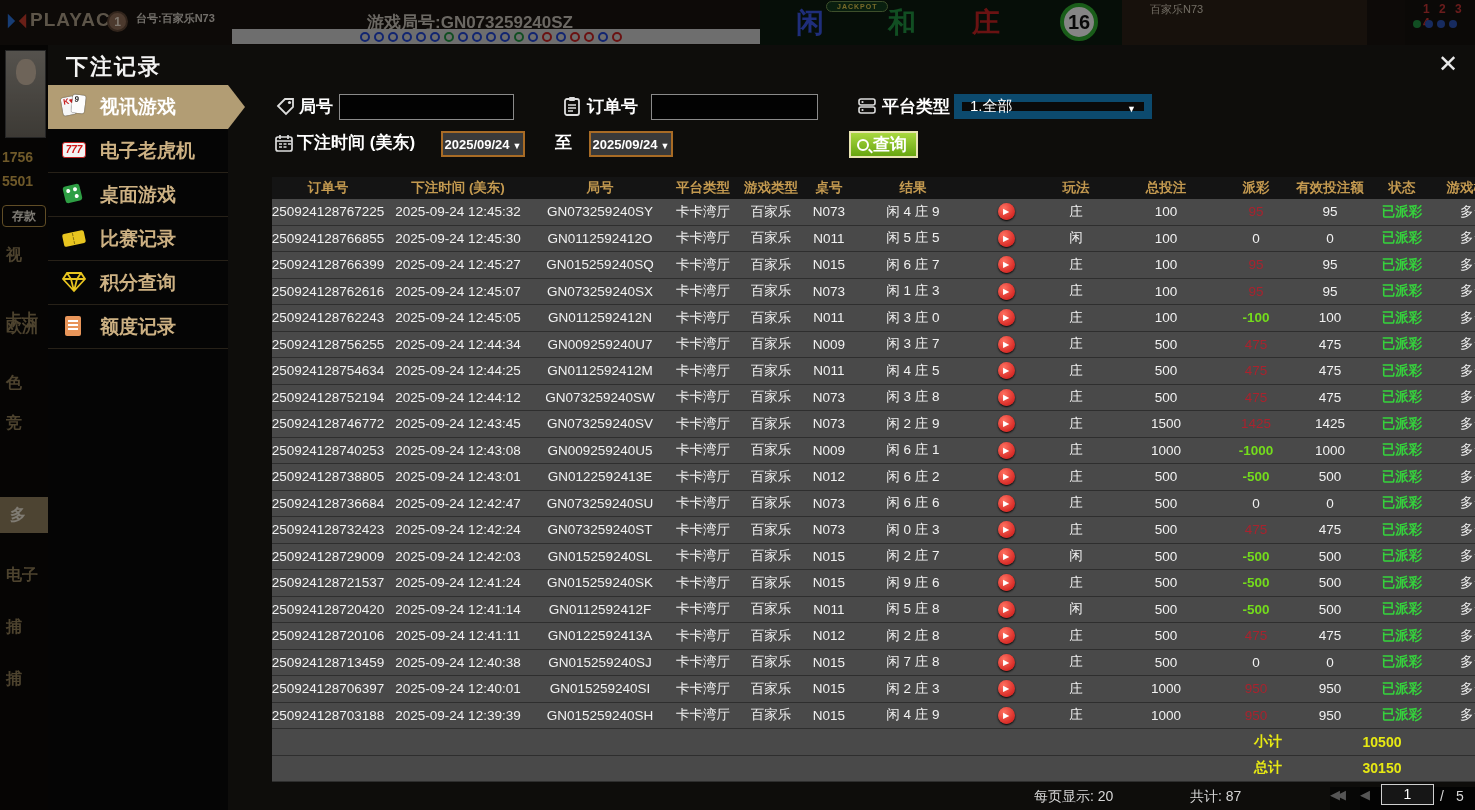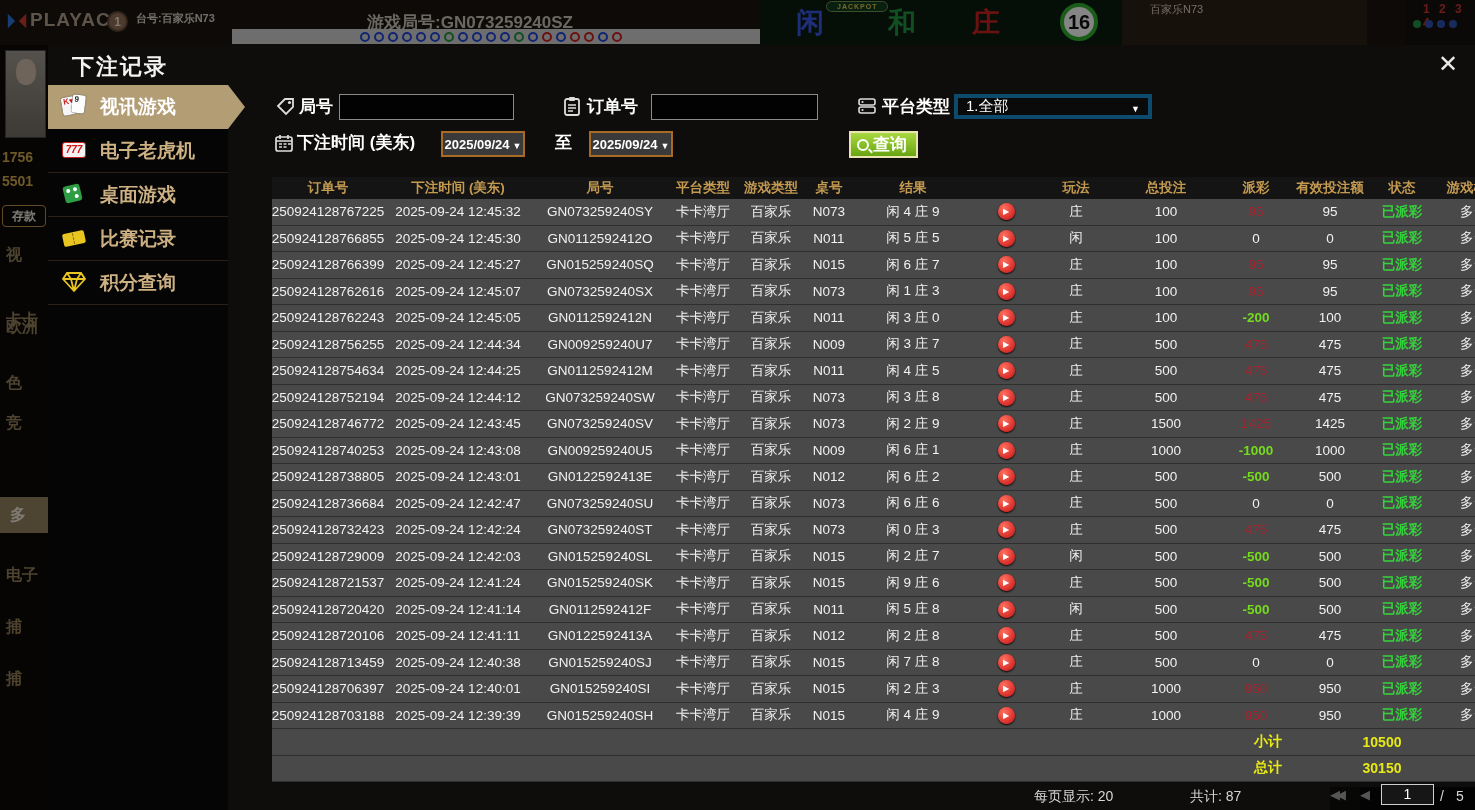--- a/index.html
+++ b/index.html
@@ -51,21 +51,21 @@
   .rail-deposit { position:absolute; left:2px; width:44px; height:22px; border:1px solid #b08d45; border-radius:4px;
     color:#e8e2d6; font-size:12px; font-weight:bold; display:flex; align-items:center; justify-content:center; white-space:nowrap; }
   .rail-item { position:absolute; left:6px; color:#8d7a55; font-weight:bold; font-size:16px; white-space:nowrap; }
   .rail-item.active { left:0; width:48px; padding-left:10px; height:36px; line-height:36px; background:#8d7c5c; color:#e9e2d2; }
 
   .dim { position:absolute; inset:0; background:rgba(0,0,0,0.45); }
 
   
   .modal { position:absolute; left:48px; top:45px; width:1427px; height:765px; background:#0e0d0b; }
   .modal-header { position:relative; height:40px; }
-  .modal-title { position:absolute; left:24px; top:7px; color:#f2f2f2; font-size:22px; font-weight:bold; letter-spacing:2px; }
+  .modal-title { position:absolute; left:18px; top:7px; color:#f2f2f2; font-size:22px; font-weight:bold; letter-spacing:2px; }
   .modal-close { position:absolute; right:14px; top:6px; width:26px; height:26px; color:#e8e8e8; font-size:24px;
     line-height:26px; text-align:center; cursor:pointer; }
   .modal-body { position:absolute; left:0; top:40px; right:0; bottom:0; display:flex; }
 
   
   .sidebar { width:180px; flex:0 0 180px; background:#050505; }
   .side-item { position:relative; height:44px; display:flex; align-items:center; gap:11px; padding-left:13px;
     border-bottom:1px solid #272118; color:#cdb183; font-size:19px; font-weight:bold; cursor:pointer; }
   .side-item.active { background:#b29d74; color:#ffffff; border-bottom:none; }
   .side-item.active:after { content:""; position:absolute; right:-17px; top:0; border-left:17px solid #b29d74;
@@ -88,21 +88,21 @@
   .docu:after { content:""; position:absolute; left:3px; top:4px; width:10px; height:2px; background:#fff;
     box-shadow:0 4px 0 #fff, 0 8px 0 #fff; }
 
   
   .main { position:relative; flex:1;padding-left:44px; }
   .filters { position:relative; height:92px; }
   .f-label { position:absolute; color:#ffffff; font-weight:bold; font-size:17px; }
   .f-input { position:absolute; height:26px; background:#020202; border:1px solid #8a8a8a; color:#eee;
     font-size:14px; padding:0 6px; }
   .f-icon { position:absolute; width:20px; height:20px; }
-  .f-select { position:absolute; height:25px; background:#0a0a0a; border:4px solid #0c4a6e; color:#fff;
+  .f-select { position:absolute; height:25px; background:#0a0a0a; border:8px solid #0c4a6e; color:#fff;
     font-size:15px; display:flex; align-items:center; justify-content:space-between; padding:0 8px; cursor:pointer; }
   .date-btn { position:absolute; height:26px; background:#3a3a3a; border:2px solid #a86b25; color:#fff;
     font-weight:bold; font-size:13px; display:flex; align-items:center; gap:3px; justify-content:center; cursor:pointer; }
   .caret:after { content:"▼"; font-size:9px; color:#fff; }
   .query-btn { position:absolute; left:577px; top:46px; height:27px; padding:0 9px 0 6px;
     background:linear-gradient(#a9d840,#68a511); border:2px solid #e9e4b2; color:#fff; font-weight:bold; font-size:17px;
     display:flex; align-items:center; gap:4px; cursor:pointer; }
   .mag { width:12px; height:12px; border:2px solid #fff; border-radius:50%; position:relative; display:inline-block; }
   .mag:after { content:""; position:absolute; left:9px; top:9px; width:5px; height:2px; background:#fff; transform:rotate(45deg); }
 
@@ -245,20 +245,26 @@
         <span>比赛记录</span>
       </div>
       <div class="side-item">
         <span class="s-icon gem">
           <svg width="26" height="24" viewBox="0 0 26 24">
               <path d="M6 3 H20 L24 9 L13 21 L2 9 Z M2 9 H24 M6 3 L10 9 L13 21 M20 3 L16 9 L13 21" fill="none" stroke="#e8c520" stroke-width="1.8"></path>
             </svg>
         </span>
         <span>积分查询</span>
       </div>
+      <div class="side-item">
+        <span class="s-icon doc">
+            <span class="docu"></span>
+          </span>
+        <span>额度记录</span>
+      </div>
     </div>
 
     <div class="main">
       <div class="filters">
         <svg class="f-icon" style="left:4px;top:12px;" viewBox="0 0 20 20">
             <path d="M2 9 L9 2 H17 V10 L10 17 Z" fill="none" stroke="#ddd" stroke-width="1.8"></path>
             <circle cx="13.5" cy="5.5" r="1.6" fill="#ddd"></circle>
           </svg>
         <span class="f-label" style="left:27px;top:10px;">局号</span>
         <input class="f-input" style="left: 67px; top: 9px; width: 175px;" value="">
@@ -398,21 +404,21 @@
               <div class="cell col-round_id">GN0112592412N</div>
               <div class="cell col-platform">卡卡湾厅</div>
               <div class="cell col-game_type">百家乐</div>
               <div class="cell col-table_no">N011</div>
               <div class="cell col-result">闲 3 庄 0</div>
               <div class="cell col-play_icon">
                 <span class="play-btn">▶</span>
               </div>
               <div class="cell col-play">庄</div>
               <div class="cell col-total_bet">100</div>
-              <div class="cell col-payout neg">-200</div>
+              <div class="cell col-payout neg">-100</div>
               <div class="cell col-valid_bet">100</div>
               <div class="cell col-status status-green">已派彩</div>
               <div class="cell col-mode">多台</div>
             </div>
             <div class="grid-row trow">
               <div class="cell col-order_id">250924128756255</div>
               <div class="cell col-bet_time">2025-09-24 12:44:34</div>
               <div class="cell col-round_id">GN009259240U7</div>
               <div class="cell col-platform">卡卡湾厅</div>
               <div class="cell col-game_type">百家乐</div>

